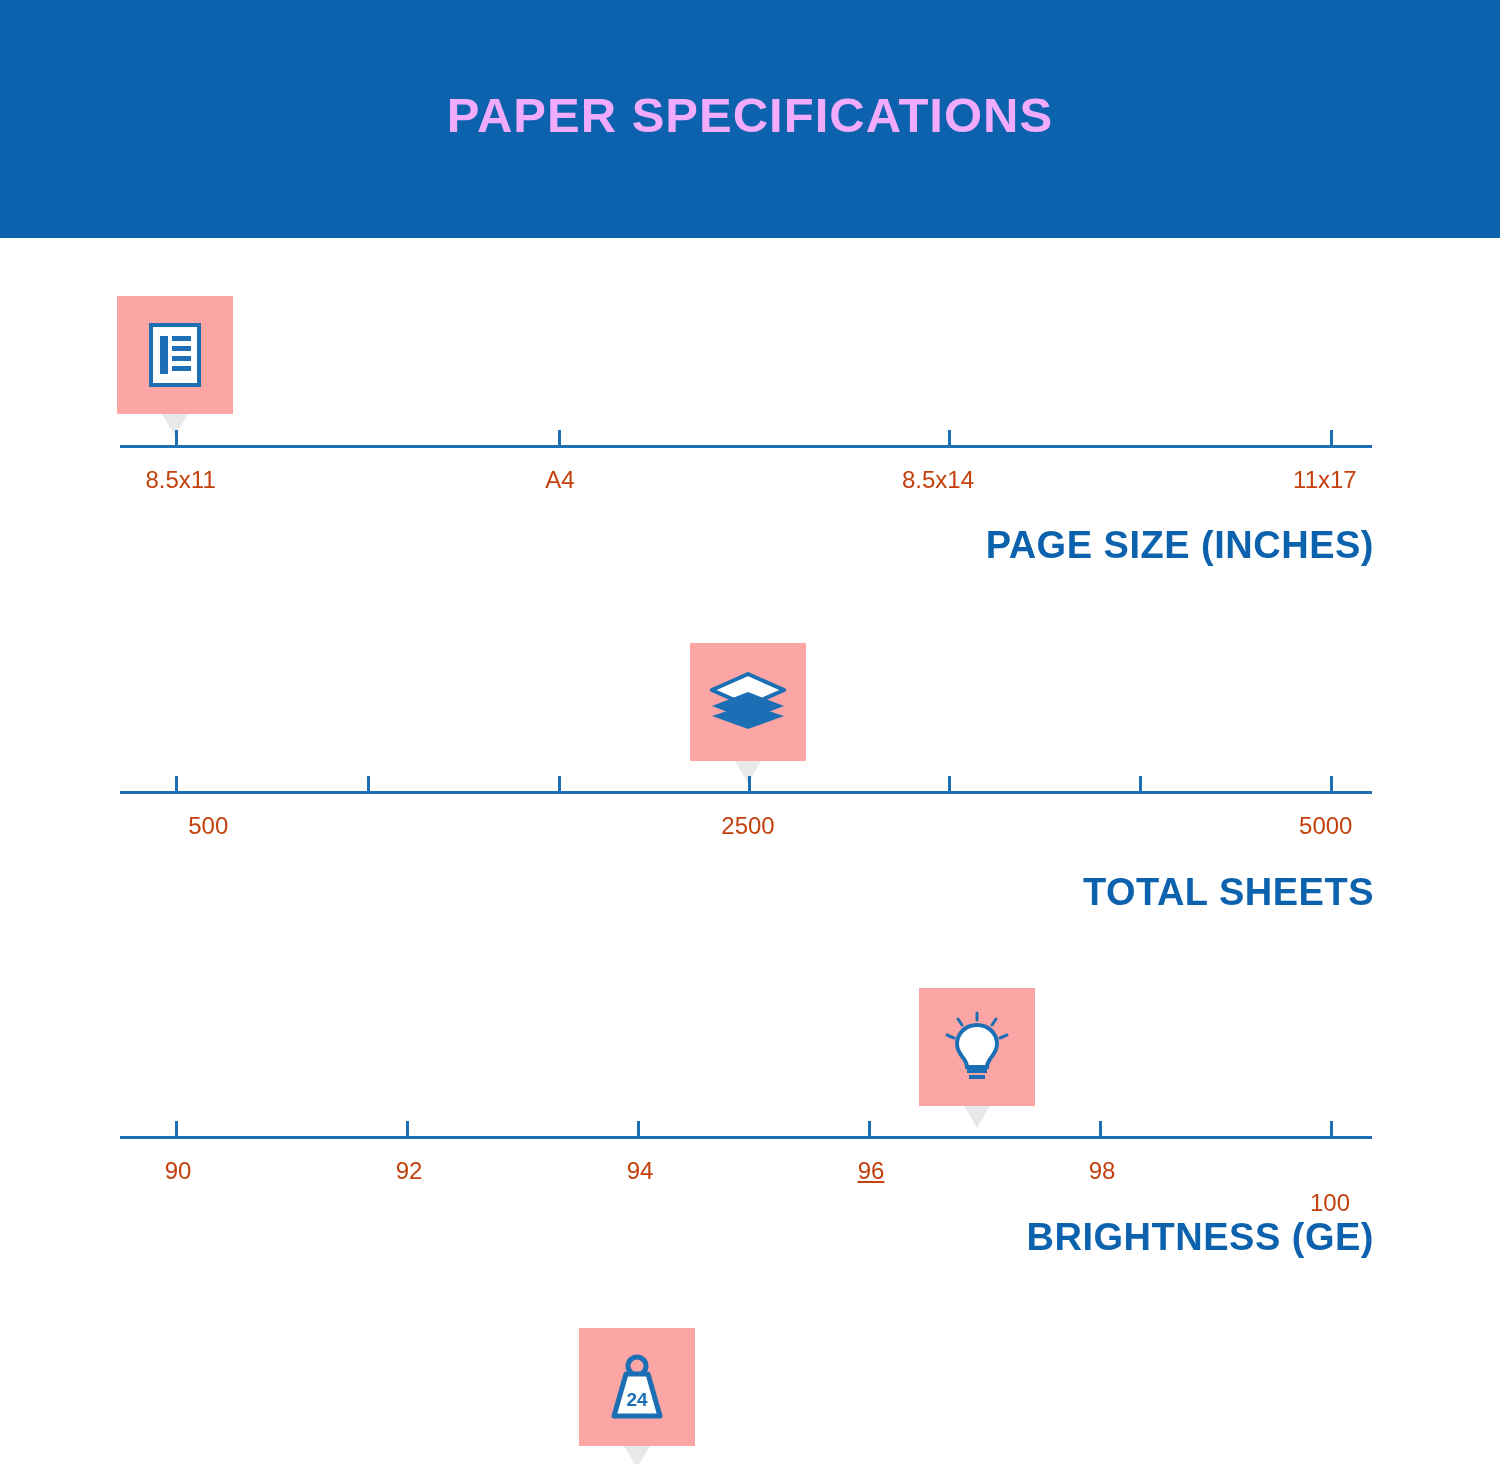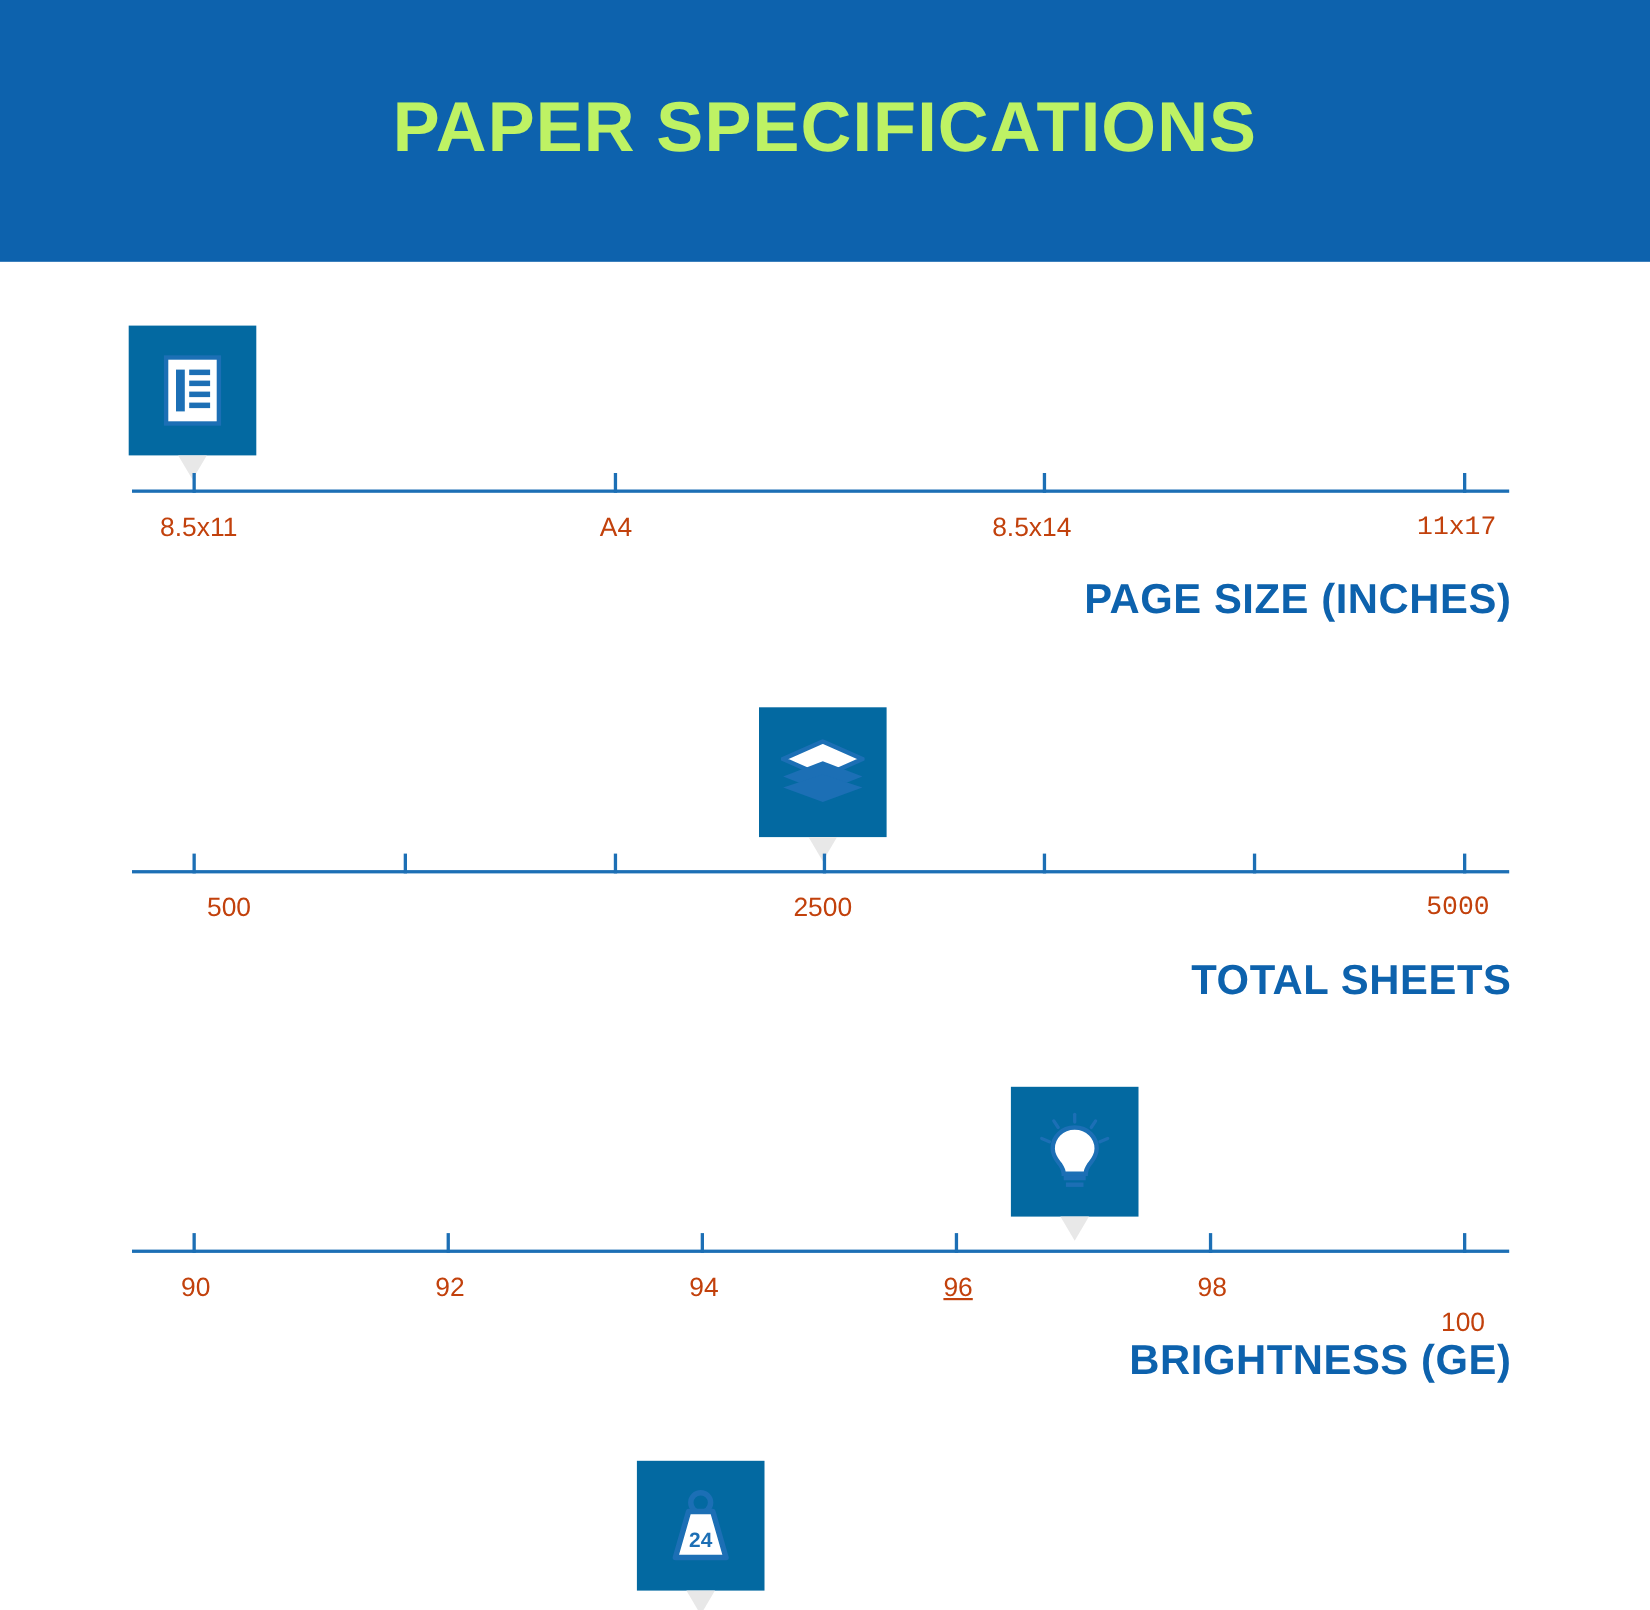--- a/index.html
+++ b/index.html
@@ -26,22 +26,22 @@
     left: 0;
     top: 0;
     width: 1500px;
     height: 238px;
     background: #0d62ad;
     display: flex;
     align-items: center;
     justify-content: center;
   }
   .header-title {
-    color: #bef264;
-    font-size: 64px;
+    color: #f0abfc;
+    font-size: 49px;
     font-weight: bold;
     letter-spacing: 1px;
     line-height: 1;
     text-align: center;
     margin-top: -8px;
   }
 
   
   .scales {
     position: absolute;
@@ -73,38 +73,38 @@
   .tick-label {
     position: absolute;
     color: #c2410c;
     font-size: 24px;
     font-weight: normal;
     transform: translateX(-50%);
     white-space: nowrap;
   }
 
   .tick-label.edge-left { transform: translateX(-42%); }
-  .tick-label.edge-right { transform: translateX(-58%); font-family: Liberation Mono, monospace; }
+  .tick-label.edge-right { transform: translateX(-58%); }
 
   .axis-caption {
     position: absolute;
     right: 126px;
     color: #0d62ad;
     font-size: 38px;
     font-weight: bold;
     letter-spacing: 0.5px;
     white-space: nowrap;
   }
 
   
   .marker {
     position: absolute;
     width: 116px;
     height: 118px;
-    background: #0369a1;
+    background: #fca5a5;
     transform: translateX(-50%);
     display: flex;
     align-items: center;
     justify-content: center;
   }
   .marker .pointer {
     position: absolute;
     left: 50%;
     bottom: -22px;
     margin-left: -13px;

